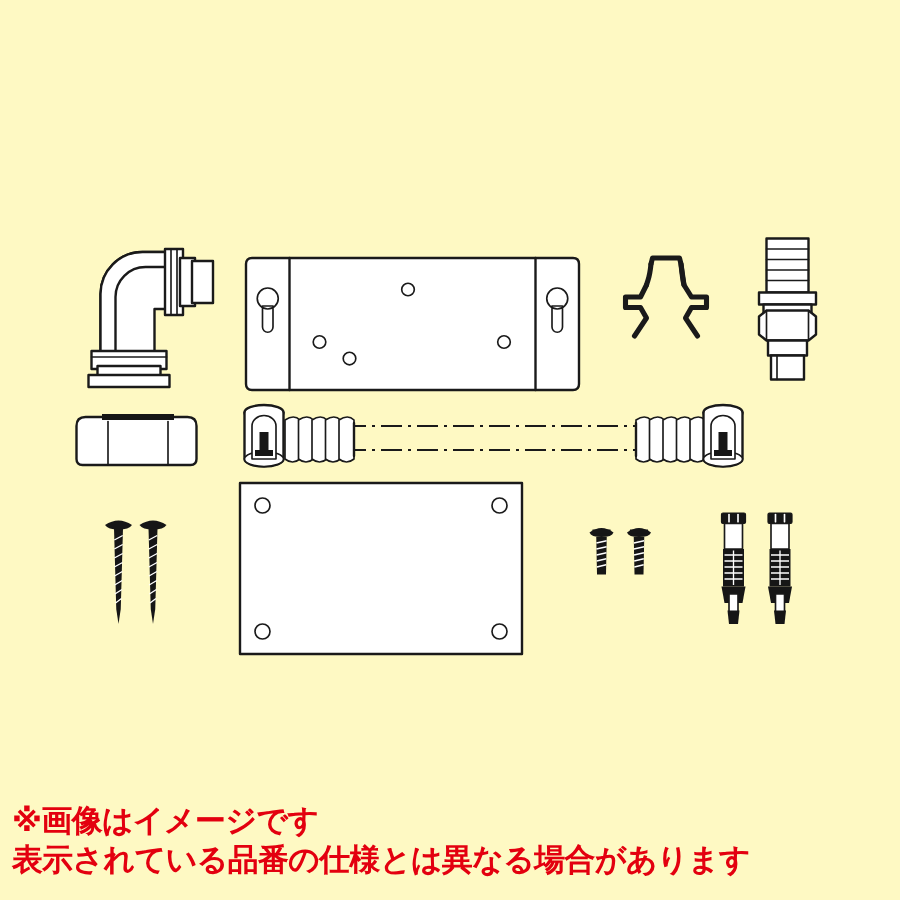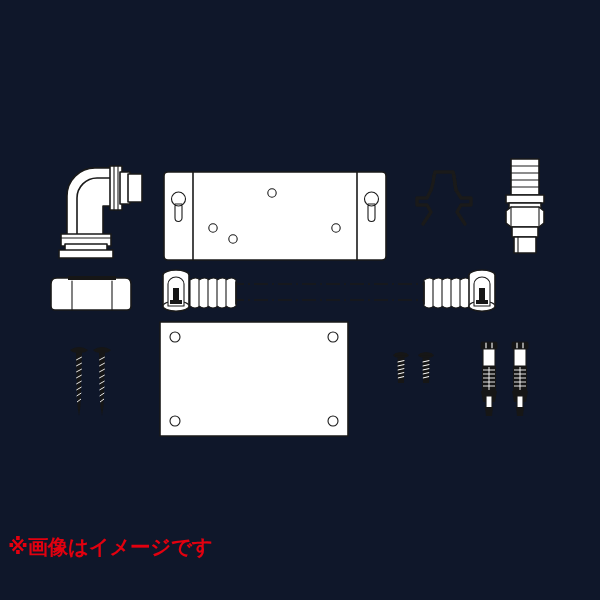--- a/index.html
+++ b/index.html
@@ -85,21 +85,21 @@
     font-weight: 700;
     font-size: 20.5px;
     line-height: 26px;
     letter-spacing: -0.3px;
     white-space: nowrap;
   }
 </style>
 </head>
 <body>
 
-<div id="page" style="background: #0f172a;">
+<div id="page" style="background: #fef9c3;">
 
   <div class="part" style="left:57px; top:158px;">
     <svg width="96" height="102" viewBox="0 0 96 102">
 
       <path class="fillwhite" d="M10 96 L10 38 A28 28 0 0 1 38 10 L56 10 L56 48 L46 48 L46 96 Z"></path>
       <path class="fillwhite" d="M10 96 L10 38 A28 28 0 0 1 38 10 L56 10 L56 20 L40 20 A20 20 0 0 0 20 40 L20 96 Z"></path>
 
       <rect class="fillwhite" x="53" y="8" width="12" height="44"></rect>
       <rect class="fillwhite" x="63" y="14" width="10" height="32"></rect>
       <rect class="fillwhite" x="71" y="16" width="14" height="28"></rect>
@@ -287,15 +287,16 @@
         </g>
         <path class="solid-dark-nos" d="M3 51 L19 51 L17 62 L5 62 Z"></path>
         <rect class="fillwhite-thin" x="8" y="56" width="6" height="12"></rect>
         <path class="solid-dark-nos" d="M7 67 L15 67 L14 76 L8 76 Z"></path>
       </g>
     </svg>
   </div>
 
   <div id="disclaimer">
     <div class="disc-line" style="color: rgb(227, 0, 15);">※画像はイメージです</div>
+    <div class="disc-line" style="color: rgb(227, 0, 15);">表示されている品番の仕様とは異なる場合があります</div>
   </div>
 
 </div>
 
 </body></html>

